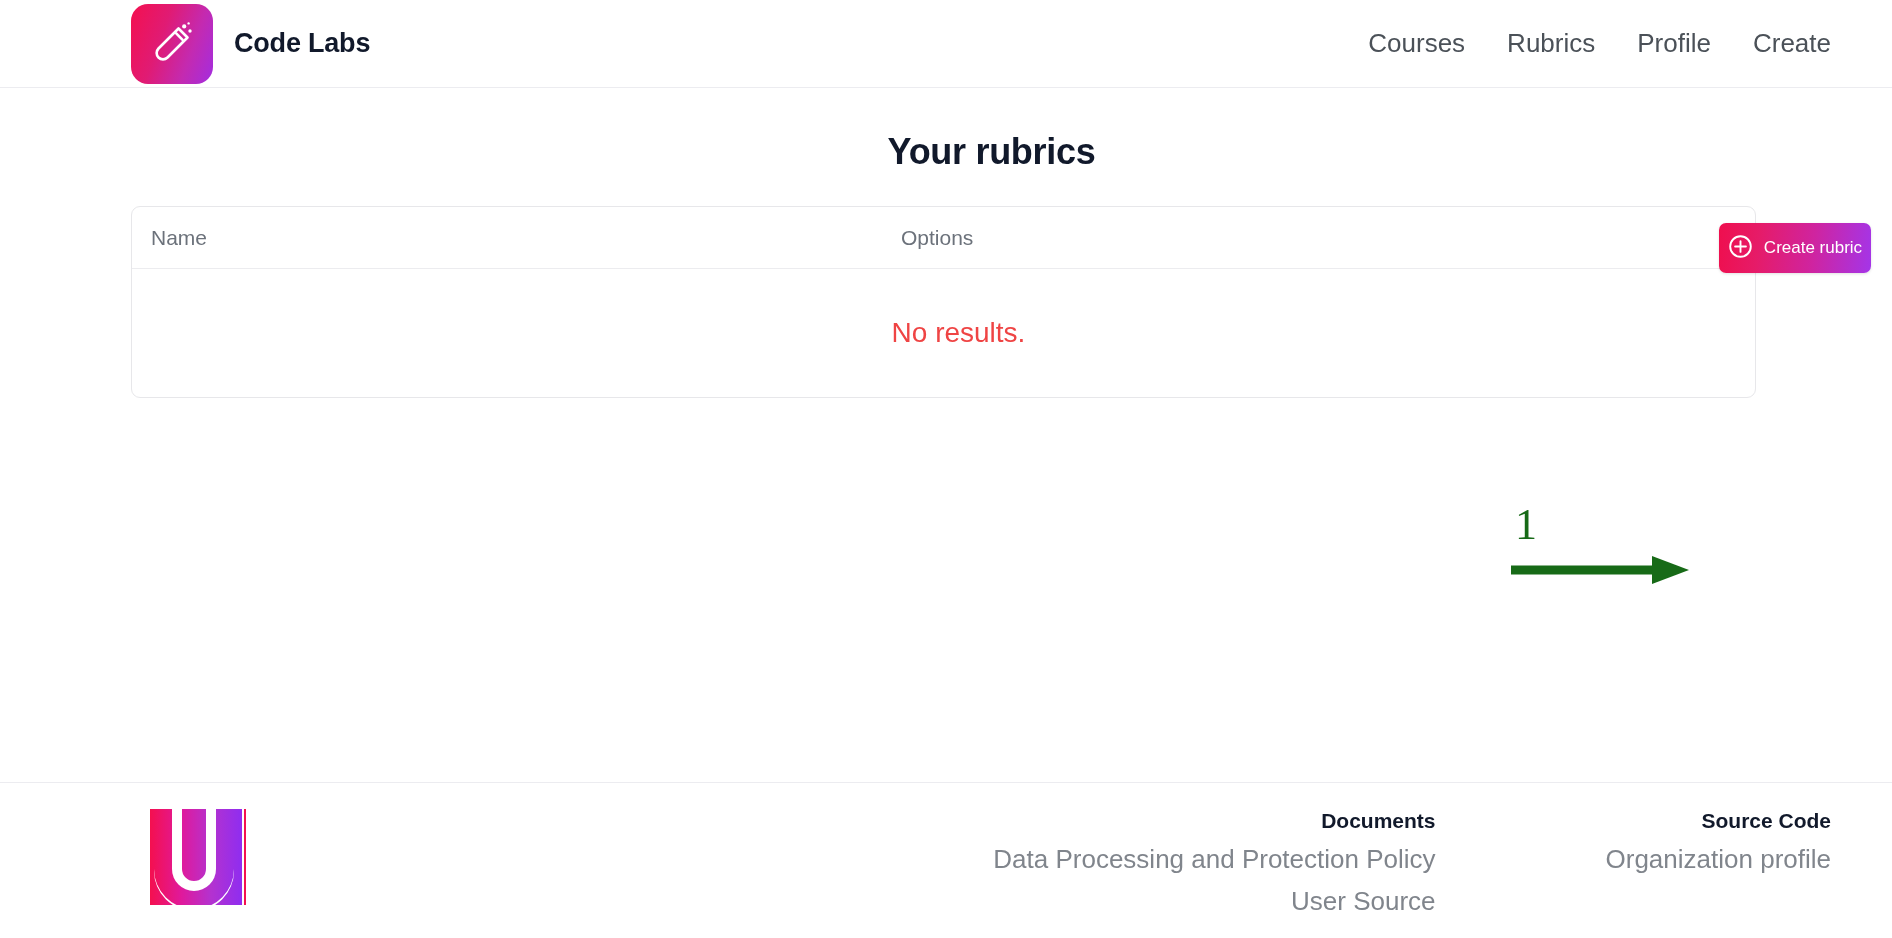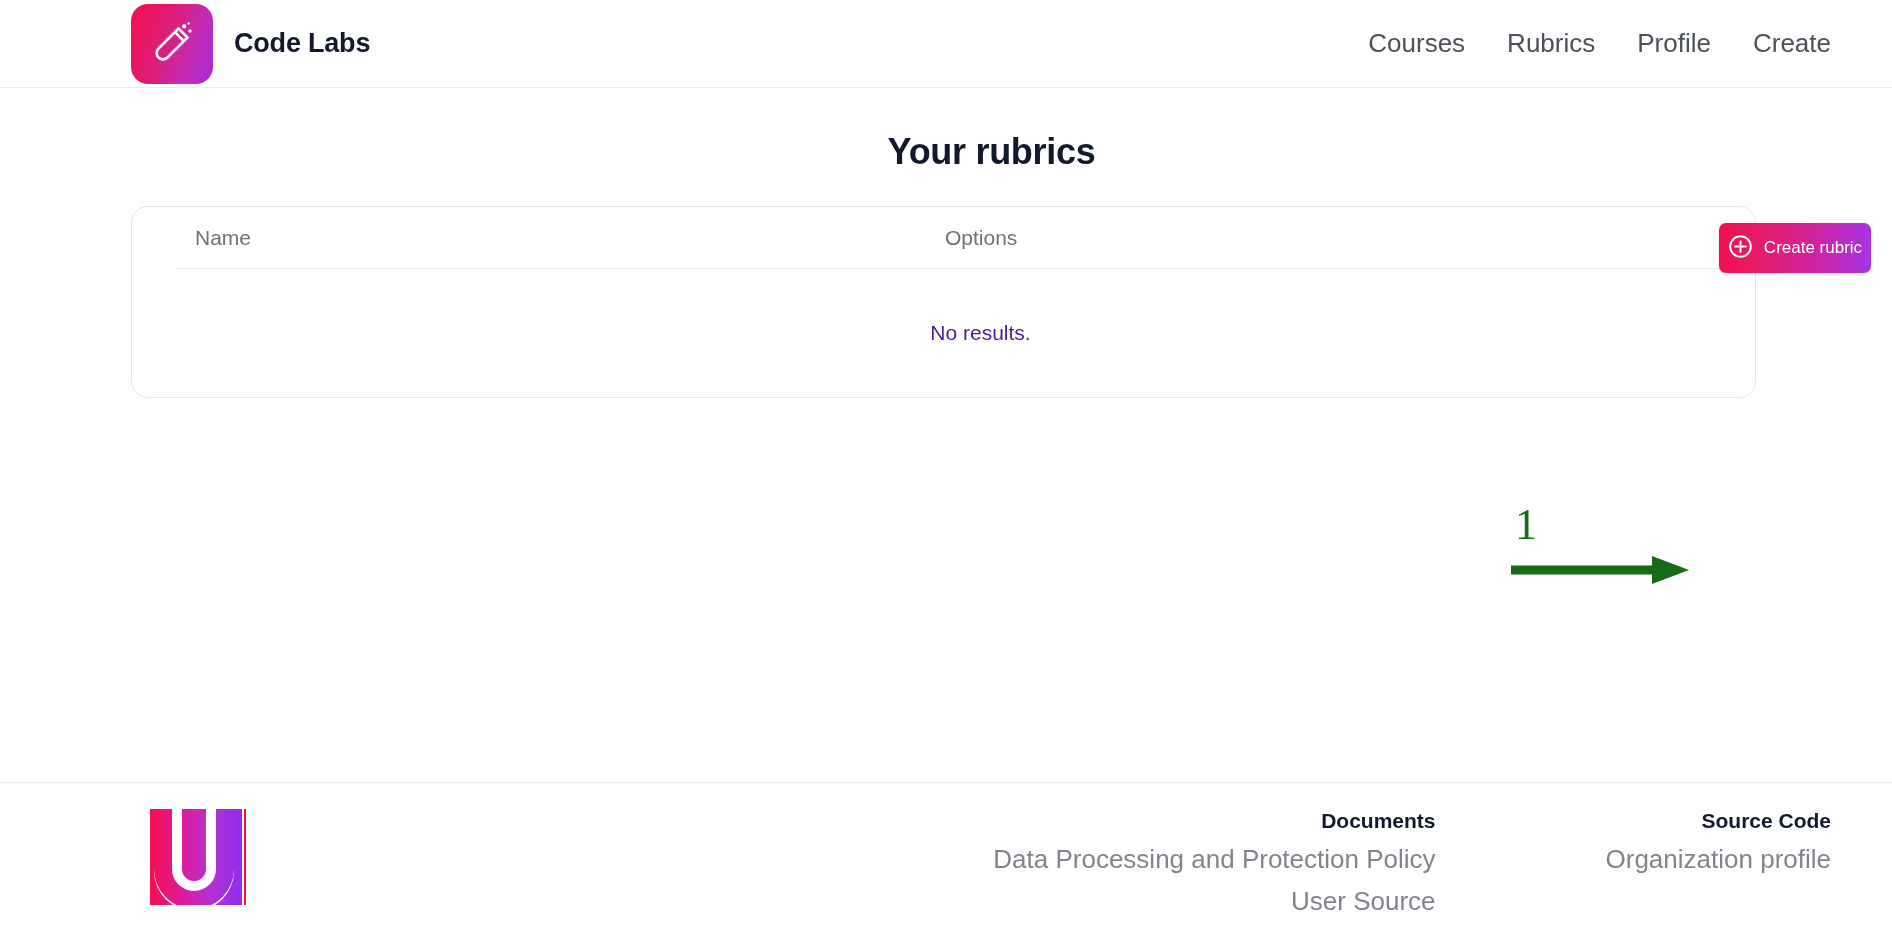--- a/index.html
+++ b/index.html
@@ -121,25 +121,24 @@
   .create-btn .label {
     font-size: 17px;
     color: #ffffff;
     white-space: nowrap;
   }
 
   
   .table-card {
     margin-top: 8px;
     border: 1px solid #e7e7ea;
-    border-radius: 17px;
+    border-radius: 9px;
     background: #ffffff;
     overflow: hidden;
     width: 1625px;
-    padding-left: 44px;
   }
 
   .table-head-row {
     display: flex;
     align-items: center;
     height: 62px;
     border-bottom: 1px solid #ececef;
     padding-left: 19px;
   }
 
@@ -152,22 +151,22 @@
   .th-name { width: 750px; }
 
   .table-body {
     height: 128px;
     display: flex;
     align-items: center;
     justify-content: center;
   }
 
   .empty-msg {
-    font-size: 21px;
-    color: #4c1d95;
+    font-size: 28px;
+    color: #ef4444;
     padding-left: 30px;
   }
 
   
   .annotation {
     position: absolute;
     pointer-events: none;
   }
 
   .anno-number {

